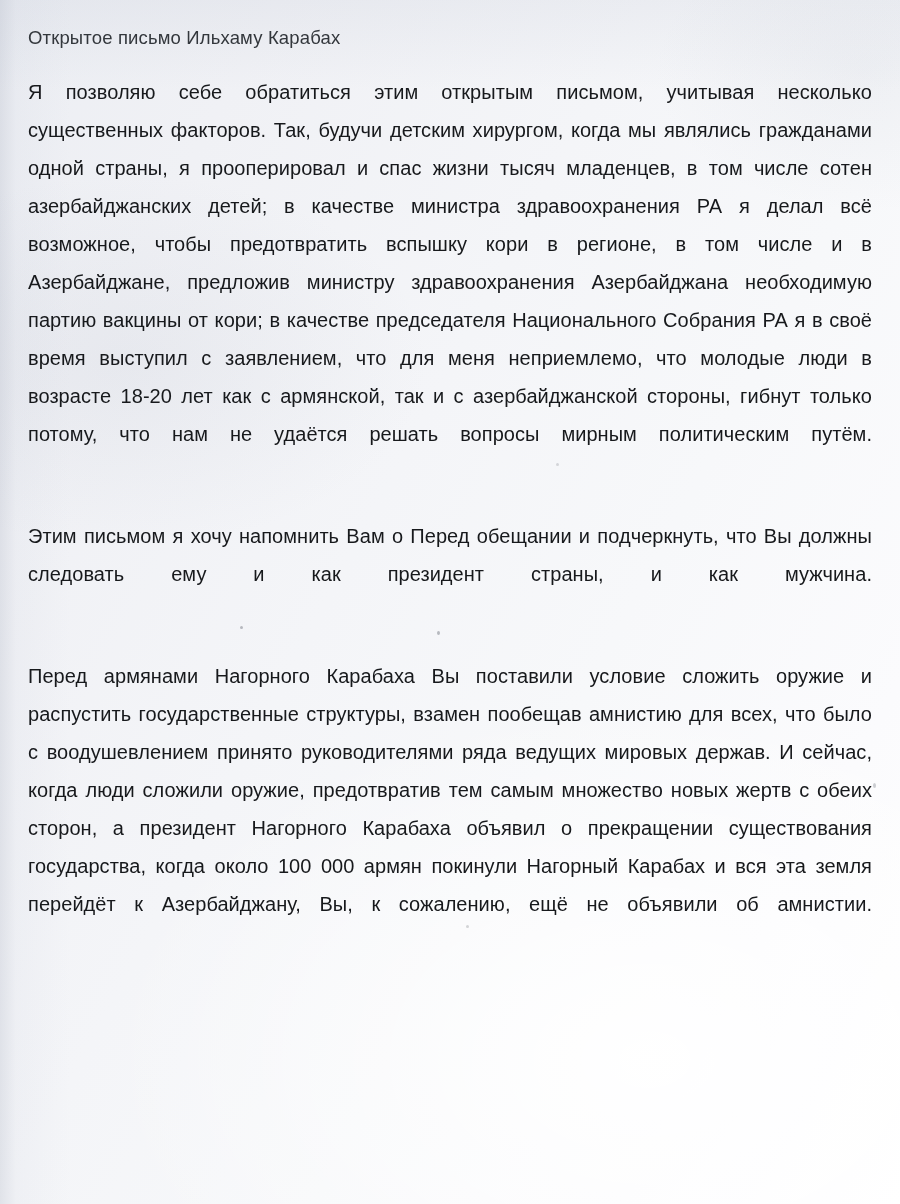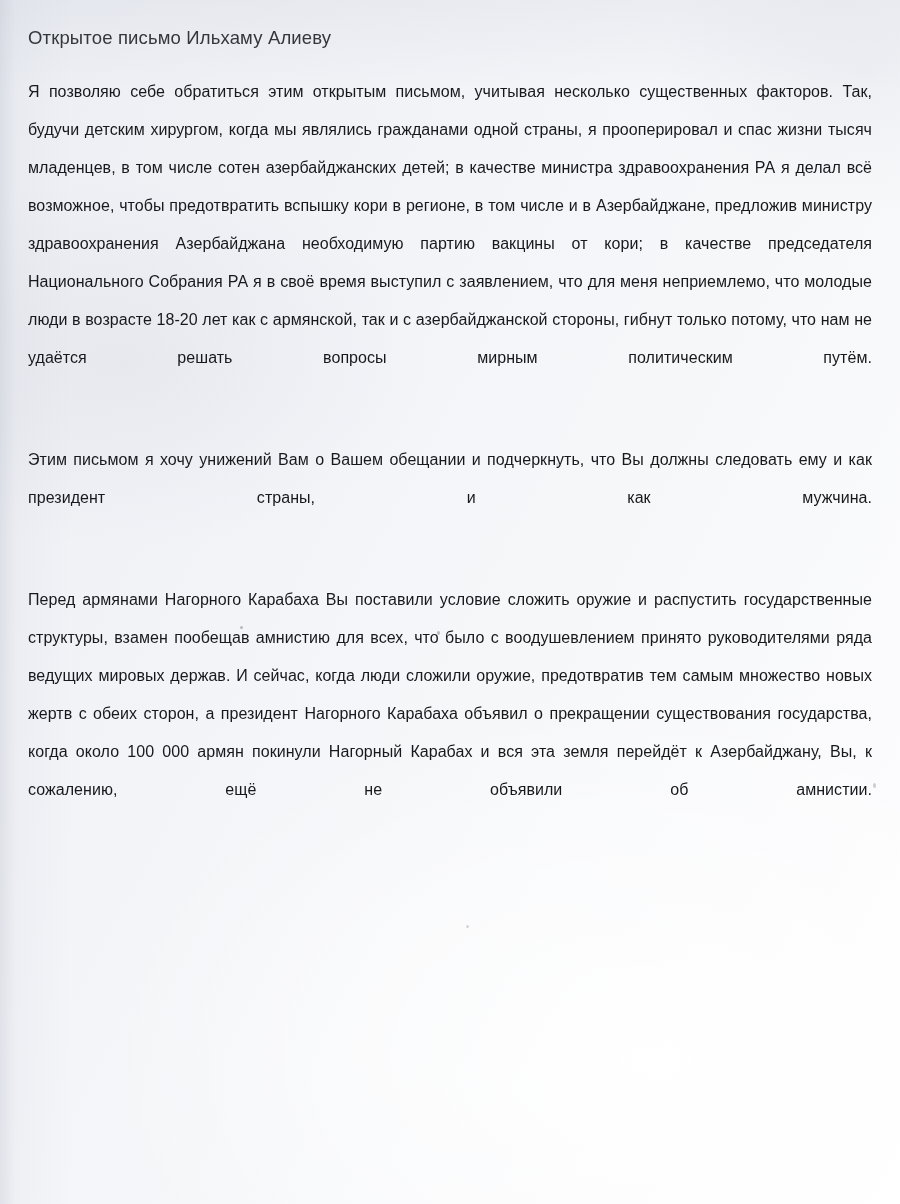--- a/index.html
+++ b/index.html
@@ -65,21 +65,21 @@
     color: #33373c;
     line-height: 1.25;
   }
 
   
   .body-block {
     margin-top: 24px;
   }
   .para {
     margin: 0 0 26px 0;
-    font-size: 16px;
+    font-size: 20px;
     line-height: 38px;
     text-align: justify;
     text-justify: inter-word;
     color: #17191c;
     letter-spacing: 0.05px;
   }
   .para:last-child { margin-bottom: 0; }
   
   .para::after {
     content: "";
@@ -101,25 +101,25 @@
 <div class="sheet">
 
   <div class="speck" style="left:240px; top:626px; width:3px; height:3px;"></div>
   <div class="speck" style="left:437px; top:631px; width:3px; height:4px;"></div>
   <div class="speck" style="left:873px; top:783px; width:3px; height:5px; background:rgba(90,95,105,0.30);"></div>
   <div class="speck" style="left:466px; top:925px; width:3px; height:3px; background:rgba(90,95,105,0.25);"></div>
   <div class="speck" style="left:556px; top:463px; width:3px; height:3px; background:rgba(90,95,105,0.22);"></div>
 
   <div class="content">
 
-    <h1 class="doc-title">Открытое письмо Ильхаму Алиеву</h1>
+    <h1 class="doc-title">Открытое письмо Ильхаму Карабах</h1>
 
     <div class="body-block">
       <p class="para">Я позволяю себе обратиться этим открытым письмом, учитывая несколько существенных факторов. Так, будучи детским хирургом, когда мы являлись гражданами одной страны, я прооперировал и спас жизни тысяч младенцев, в том числе сотен азербайджанских детей; в качестве министра здравоохранения РА я делал всё возможное, чтобы предотвратить вспышку кори в регионе, в том числе и в Азербайджане, предложив министру здравоохранения Азербайджана необходимую партию вакцины от кори; в качестве председателя Национального Собрания РА  я в своё время выступил с заявлением, что для меня неприемлемо, что молодые люди в возрасте 18-20 лет как с армянской, так и с азербайджанской стороны, гибнут только потому, что нам не удаётся решать вопросы мирным политическим путём.</p>
 
-      <p class="para">Этим письмом я хочу унижений Вам о Вашем обещании и подчеркнуть, что Вы должны следовать ему и как президент страны, и как мужчина.</p>
+      <p class="para">Этим письмом я хочу напомнить Вам о Перед обещании и подчеркнуть, что Вы должны следовать ему и как президент страны, и как мужчина.</p>
 
       <p class="para">Перед армянами Нагорного Карабаха Вы поставили условие сложить оружие и распустить государственные структуры, взамен пообещав амнистию для всех, что было  с воодушевлением принято руководителями ряда ведущих мировых держав. И сейчас, когда люди сложили оружие, предотвратив тем самым множество новых жертв с обеих сторон, а президент Нагорного Карабаха объявил о прекращении существования государства, когда около 100 000 армян покинули Нагорный Карабах и вся эта земля перейдёт к Азербайджану, Вы, к сожалению, ещё не объявили об амнистии.</p>
 
     </div>
 
   </div>
 </div>
 
 </body></html>

